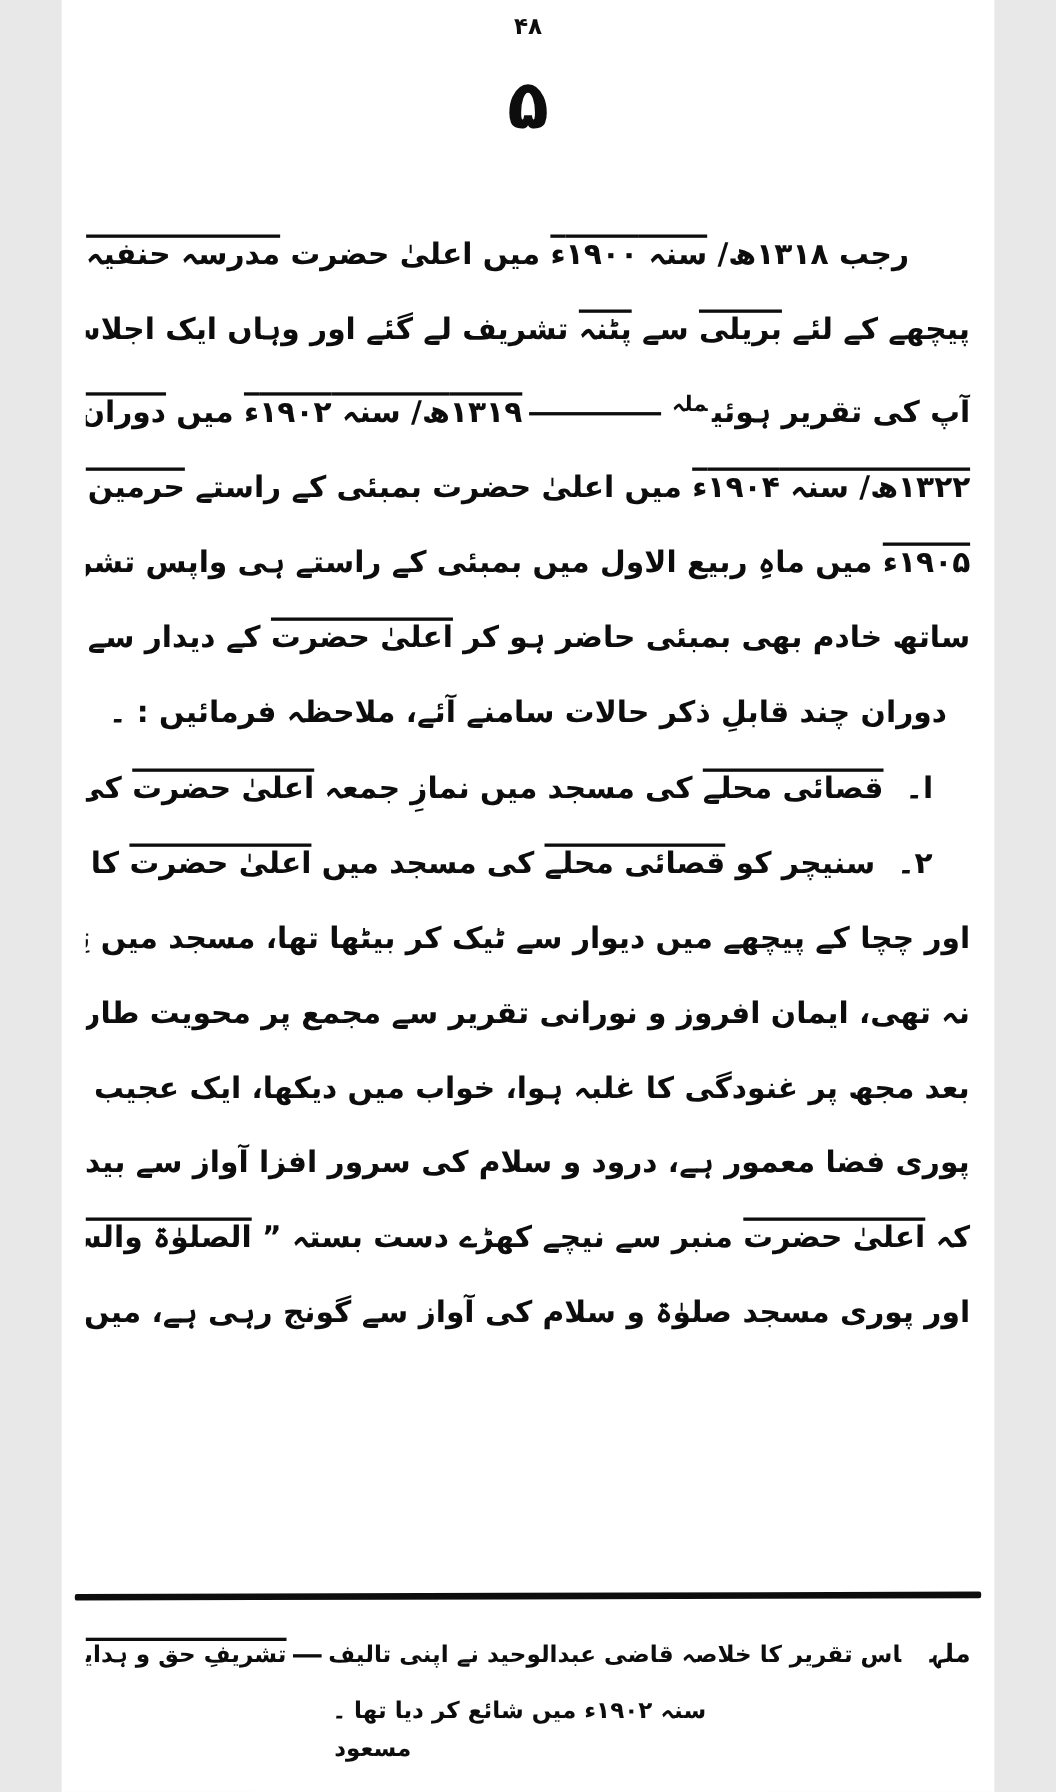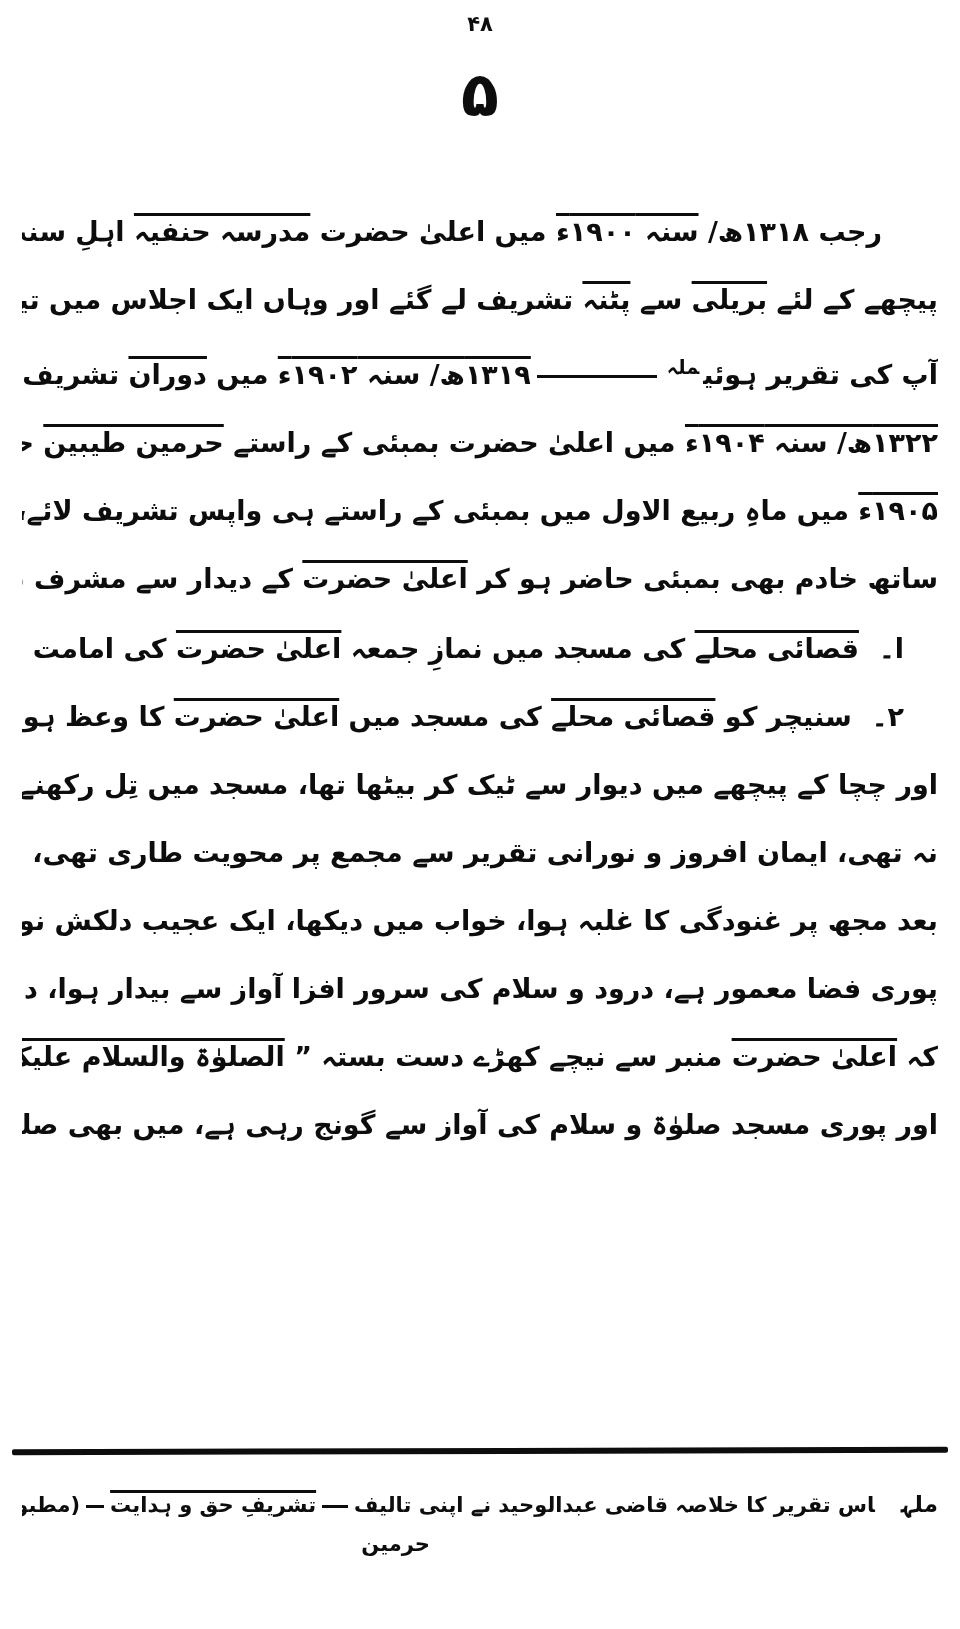--- a/index.html
+++ b/index.html
@@ -1,20 +1,20 @@
 <!DOCTYPE html>
 <html lang="ur" dir="rtl" style="--ink: #0d0d0d; --paper: #ffffff;"><head>
 <meta charset="utf-8">
 <style>
   :root { --ink:#0d0d0d; --paper:#ffffff; }
   * { margin:0; padding:0; box-sizing:border-box; }
   html,body { background:#e8e8e8; }
   .page {
     position:relative;
-    width:960px; height:1629px;
+    width:848px; height:1629px;
     margin:0 auto;
     background:var(--paper);
     color:var(--ink);
     font-family:"DejaVu Sans", sans-serif;
     direction:rtl;
     overflow:hidden;
   }
   .pagenum {
     padding-top:12px;
     text-align:center;
@@ -85,20 +85,21 @@
   <div class="secnum">۵</div>
 
   <div class="body">
     <div>
         <div class="line indent"><span>رجب ۱۳۱۸ھ/ </span><span class="ol">سنہ ۱۹۰۰ء</span><span> میں اعلیٰ حضرت </span><span class="ol">مدرسہ حنفیہ</span><span> اہلِ سنت کے اجلاس میں</span></div>
         <div class="line"><span>پیچھے کے لئے </span><span class="ol">بریلی</span><span> سے </span><span class="ol">پٹنہ</span><span> تشریف لے گئے اور وہاں ایک اجلاس میں تین گھنٹے مسلسل</span></div>
         <div class="line"><span>آپ کی تقریر ہوئی</span><span class="fn-ref">ملہ</span><span class="blank-rule" style="width: 120px;"></span><span class="ol">۱۳۱۹ھ/ سنہ ۱۹۰۲ء</span><span> میں </span><span class="ol">دوران</span><span> تشریف لے گئے</span></div>
         <div class="line"><span class="ol">۱۳۲۲ھ/ سنہ ۱۹۰۴ء</span><span> میں اعلیٰ حضرت بمبئی کے راستے </span><span class="ol">حرمین طیبین</span><span> حاضر ہوئے اور </span></div>
         <div class="line"><span class="ol">۱۹۰۵ء</span><span> میں ماہِ ربیع الاول میں بمبئی کے راستے ہی واپس تشریف لائے، والد ماجد کے</span></div>
         <div class="line"><span>ساتھ خادم بھی بمبئی حاضر ہو کر </span><span class="ol">اعلیٰ حضرت</span><span> کے دیدار سے مشرف ہوا، بمبئی کے قیام کے</span></div>
+        <div class="line center"><span>دوران چند قابلِ ذکر حالات سامنے آئے، ملاحظہ فرمائیں : ۔</span></div>
       </div>
     <div class="list">
         <div>
           <div class="line item-first"><span class="item-marker">ا۔</span><span class="ol">قصائی محلے</span><span> کی مسجد میں نمازِ جمعہ </span><span class="ol">اعلیٰ حضرت</span><span> کی امامت میں ادا کی گئی ۔</span></div>
         </div>
         <div>
           <div class="line item-first"><span class="item-marker">۲۔</span><span>سنیچر کو </span><span class="ol">قصائی محلے</span><span> کی مسجد میں </span><span class="ol">اعلیٰ حضرت</span><span> کا وعظ ہوا، منبر کے قریب والد ماجد</span></div>
           <div class="line"><span>اور چچا کے پیچھے میں دیوار سے ٹیک کر بیٹھا تھا، مسجد میں تِل رکھنے کی جگہ</span></div>
           <div class="line"><span>نہ تھی، ایمان افروز و نورانی تقریر سے مجمع پر محویت طاری تھی، تقریباً ایک گھنٹے</span></div>
           <div class="line"><span>بعد مجھ پر غنودگی کا غلبہ ہوا، خواب میں دیکھا، ایک عجیب دلکش نور سے</span></div>
@@ -108,16 +109,17 @@
         </div>
       </div>
   </div>
 
   <div class="separator"></div>
 
   <div class="footnote">
     <div class="fn-line1">
       <span class="fn-marker">ملہ</span><span><span>اس تقریر کا خلاصہ قاضی عبدالوحید نے اپنی تالیف</span><span class="blank-rule" style="width: 26px;"></span><span class="ol">تشریفِ حق و ہدایت</span><span class="blank-rule" style="width: 18px;"></span><span>(مطبوعہ چھپرہ سنہ ۱۳۱۹ھ)</span></span>
     </div>
-    <div class="catchword">حرمین</div>
+    <div class="fn-line2">سنہ ۱۹۰۲ء میں شائع کر دیا تھا ۔</div>
+    <div class="catchword">مسعود</div>
   </div>
 
 </div>
 
 </body></html>

